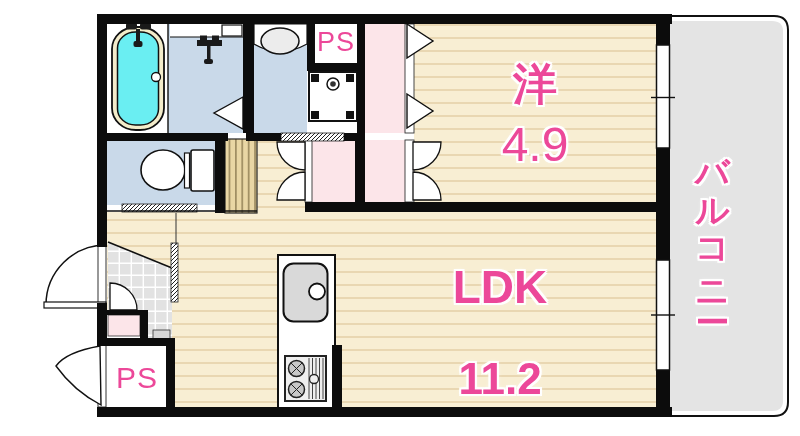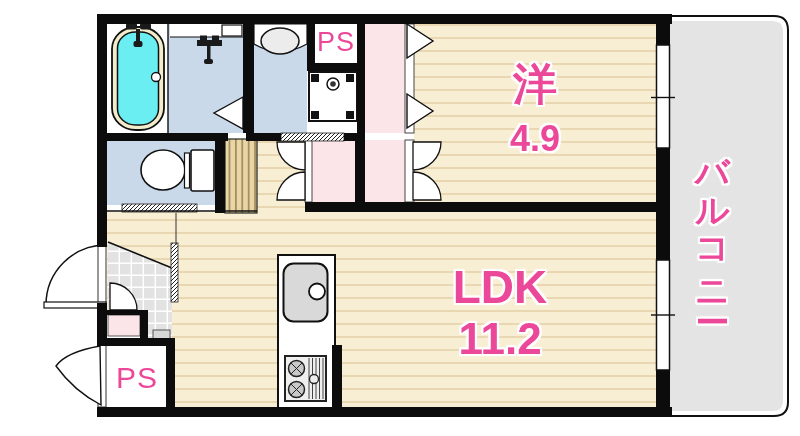--- a/index.html
+++ b/index.html
@@ -3,23 +3,23 @@
 <meta charset="utf-8">
 <style>
   html,body{margin:0;padding:0;background:#fff;}
   #stage{position:relative;width:800px;height:436px;background:#fff;overflow:hidden;
          font-family:"Liberation Sans","DejaVu Sans",sans-serif;}
   #plan-svg{position:absolute;left:0;top:0;}
   .lbl{position:absolute;color:#ec4899;text-align:center;line-height:1;white-space:nowrap;
        text-shadow:-2px -2px 0 #fff,2px -2px 0 #fff,-2px 2px 0 #fff,2px 2px 0 #fff,
                    -2px 0 0 #fff,2px 0 0 #fff,0 -2px 0 #fff,0 2px 0 #fff,0 0 5px #fff;}
   .lbl-room-name{font-size:44px;font-weight:600;}
-  .lbl-room-size{font-size:36px;font-weight:700;}
+  .lbl-room-size{font-size:48px;font-weight:400;}
   .lbl-ldk-name{font-size:46px;font-weight:600;}
-  .lbl-ldk-size{font-size:44px;font-weight:600;}
+  .lbl-ldk-size{font-size:44px;font-weight:600;margin-top:40px;}
   .lbl-ps{font-size:27px;font-weight:400;letter-spacing:1px;}
   .lbl-ps-b{font-size:30px;font-weight:400;letter-spacing:1px;}
   .lbl-balcony{writing-mode:vertical-rl;text-orientation:mixed;font-size:34px;font-weight:600;
                letter-spacing:4px;line-height:1;}
 </style>
 </head>
 <body>
 
 <div id="stage">
 <svg id="plan-svg" width="800" height="436" viewBox="0 0 800 436">

